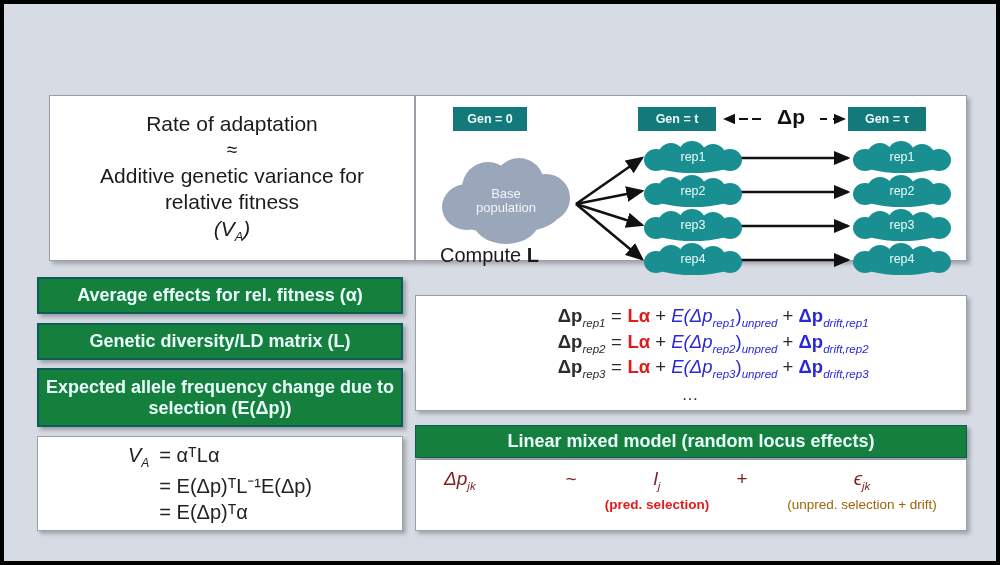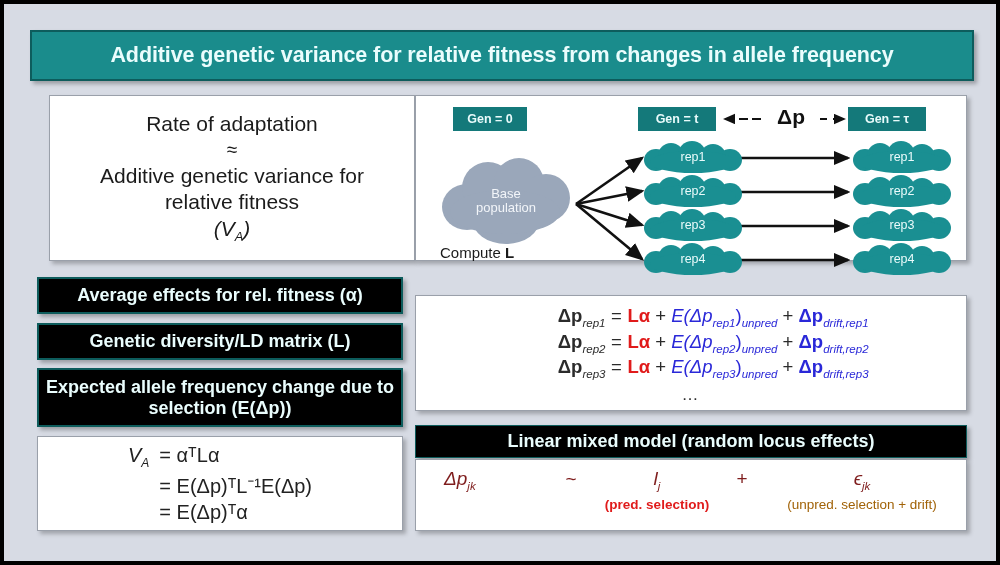--- a/index.html
+++ b/index.html
@@ -31,21 +31,21 @@
   }
 
   
   .wbox{
     position:absolute;background:#fff;
     border:1px solid #9aa0aa;
     box-shadow:3px 3px 4px rgba(0,0,0,.25);
     box-sizing:border-box;
   }
   .tealbar{
-    position:absolute;background:#000000;
+    position:absolute;background:#15803d;
     border:2px solid #0d5c5c;
     box-shadow:3px 3px 4px rgba(0,0,0,.28);
     display:flex;align-items:center;justify-content:center;
     text-align:center;
     box-sizing:border-box;
   }
   .tealbar span{color:#eafdfd;font-size:18px;font-weight:600;line-height:1.12;}
 
   
   #rate-box{left:33px;top:91px;width:366px;height:166px;margin-left:12px;}
@@ -109,21 +109,21 @@
   .repcloud{width:98px;height:34px;}
   .repcloud .lobe{background:#1a8f92;}
   .repcloud .body{color:#eafbfb;font-size:12.5px;}
 
   .basecloud{width:128px;height:86px;}
   .basecloud .lobe{background:#9aa7ba;}
   .basecloud .body{color:#f2f5f9;font-size:13px;}
 
   #compute-l{
     position:absolute;left:24px;top:148px;
-    color:#1b1b1b;font-size:15px;
+    color:#1b1b1b;font-size:20px;
   }
   #compute-l b{font-weight:bold;}
 
   #eq-box{left:411px;top:291px;width:552px;height:116px;}
   #eq-box .eqs{
     position:absolute;left:0;right:0;top:9px;
     display:flex;flex-direction:column;align-items:center;
   }
   .eqrow{
     display:grid;grid-template-columns:92px 14px auto;
@@ -153,23 +153,20 @@
   .lmm-grid .t.lft{text-align:left;}
   .lmm-grid .c{font-size:13.5px;text-align:center;margin-top:5px;}
   .lmm-grid .c.red{color:#e01b1b;}
   .lmm-grid .c.blue{color:#a16207;}
 </style>
 </head>
 <body>
 
 <div class="slide">
 
-  <div class="title-bar">
-    <span>Additive genetic variance for relative fitness from changes in allele frequency</span>
-  </div>
 
   <div class="wbox" id="rate-box">
     <div class="inner">
       <div class="l1">Rate of adaptation</div>
       <div class="ap">≈</div>
       <div class="l2">Additive genetic variance for</div>
       <div class="l2">relative fitness</div>
       <div class="va"><span>(V</span><sub>A</sub><span>)</span></div>
     </div>
   </div>

